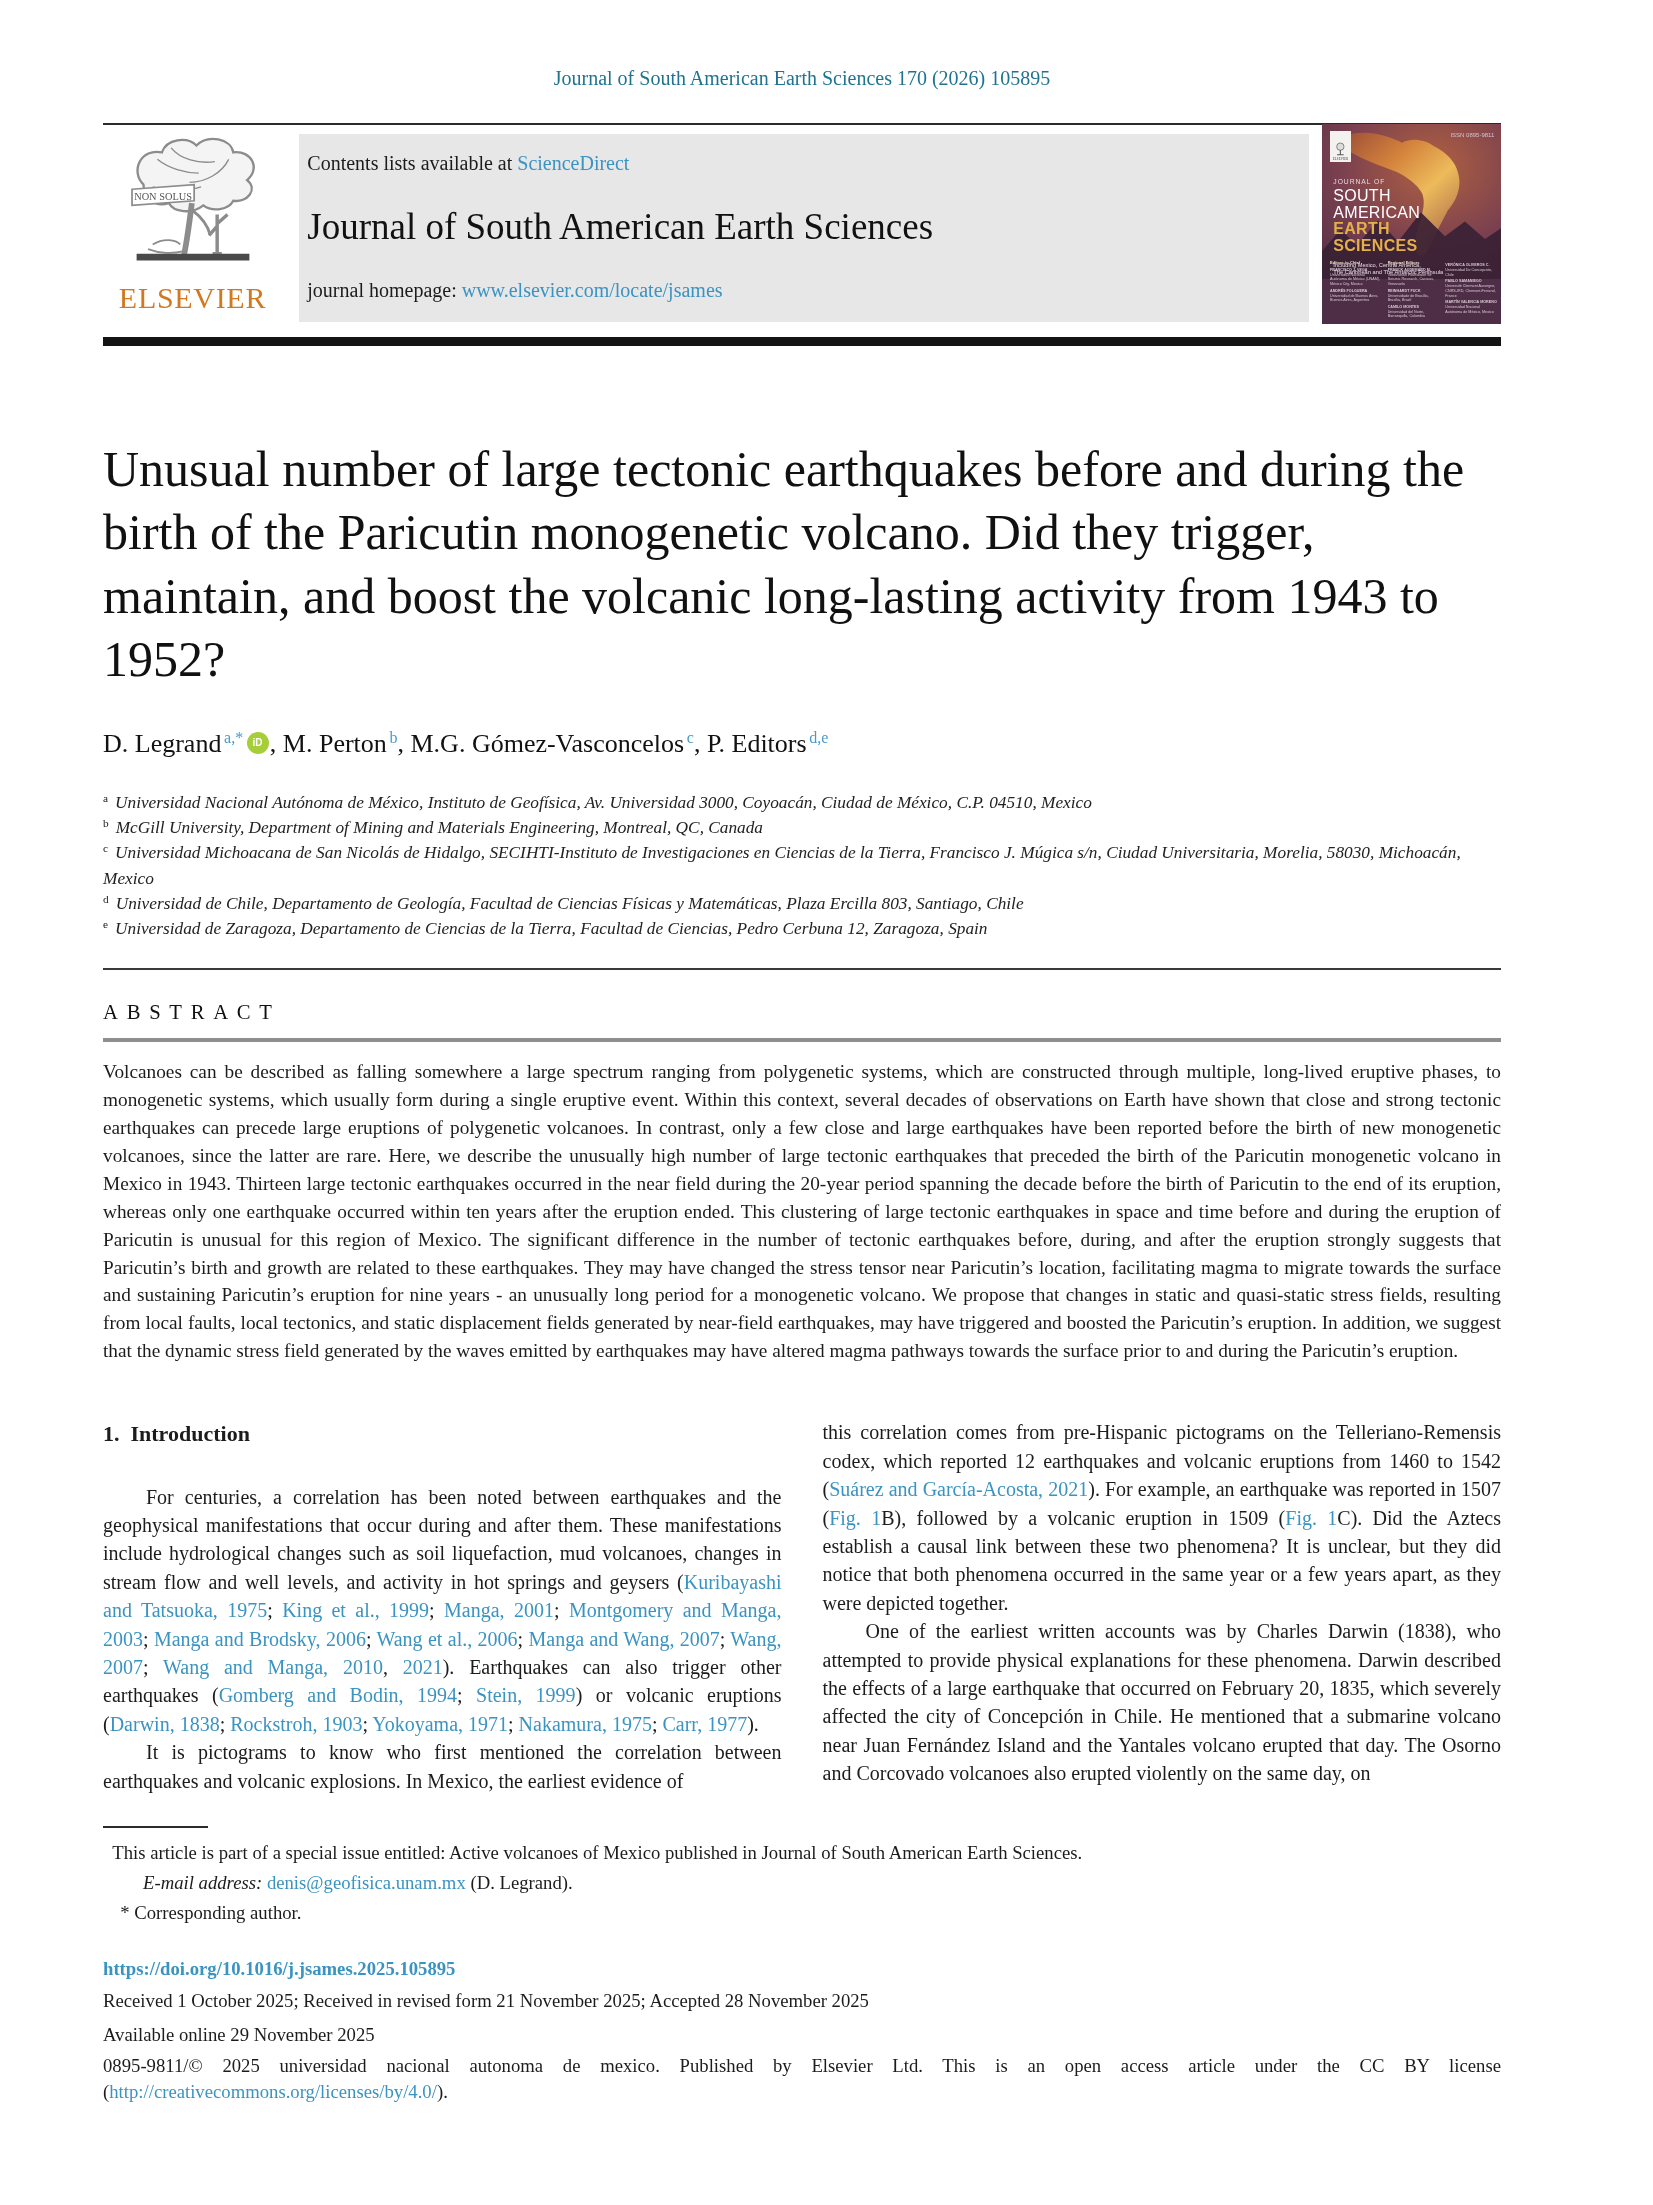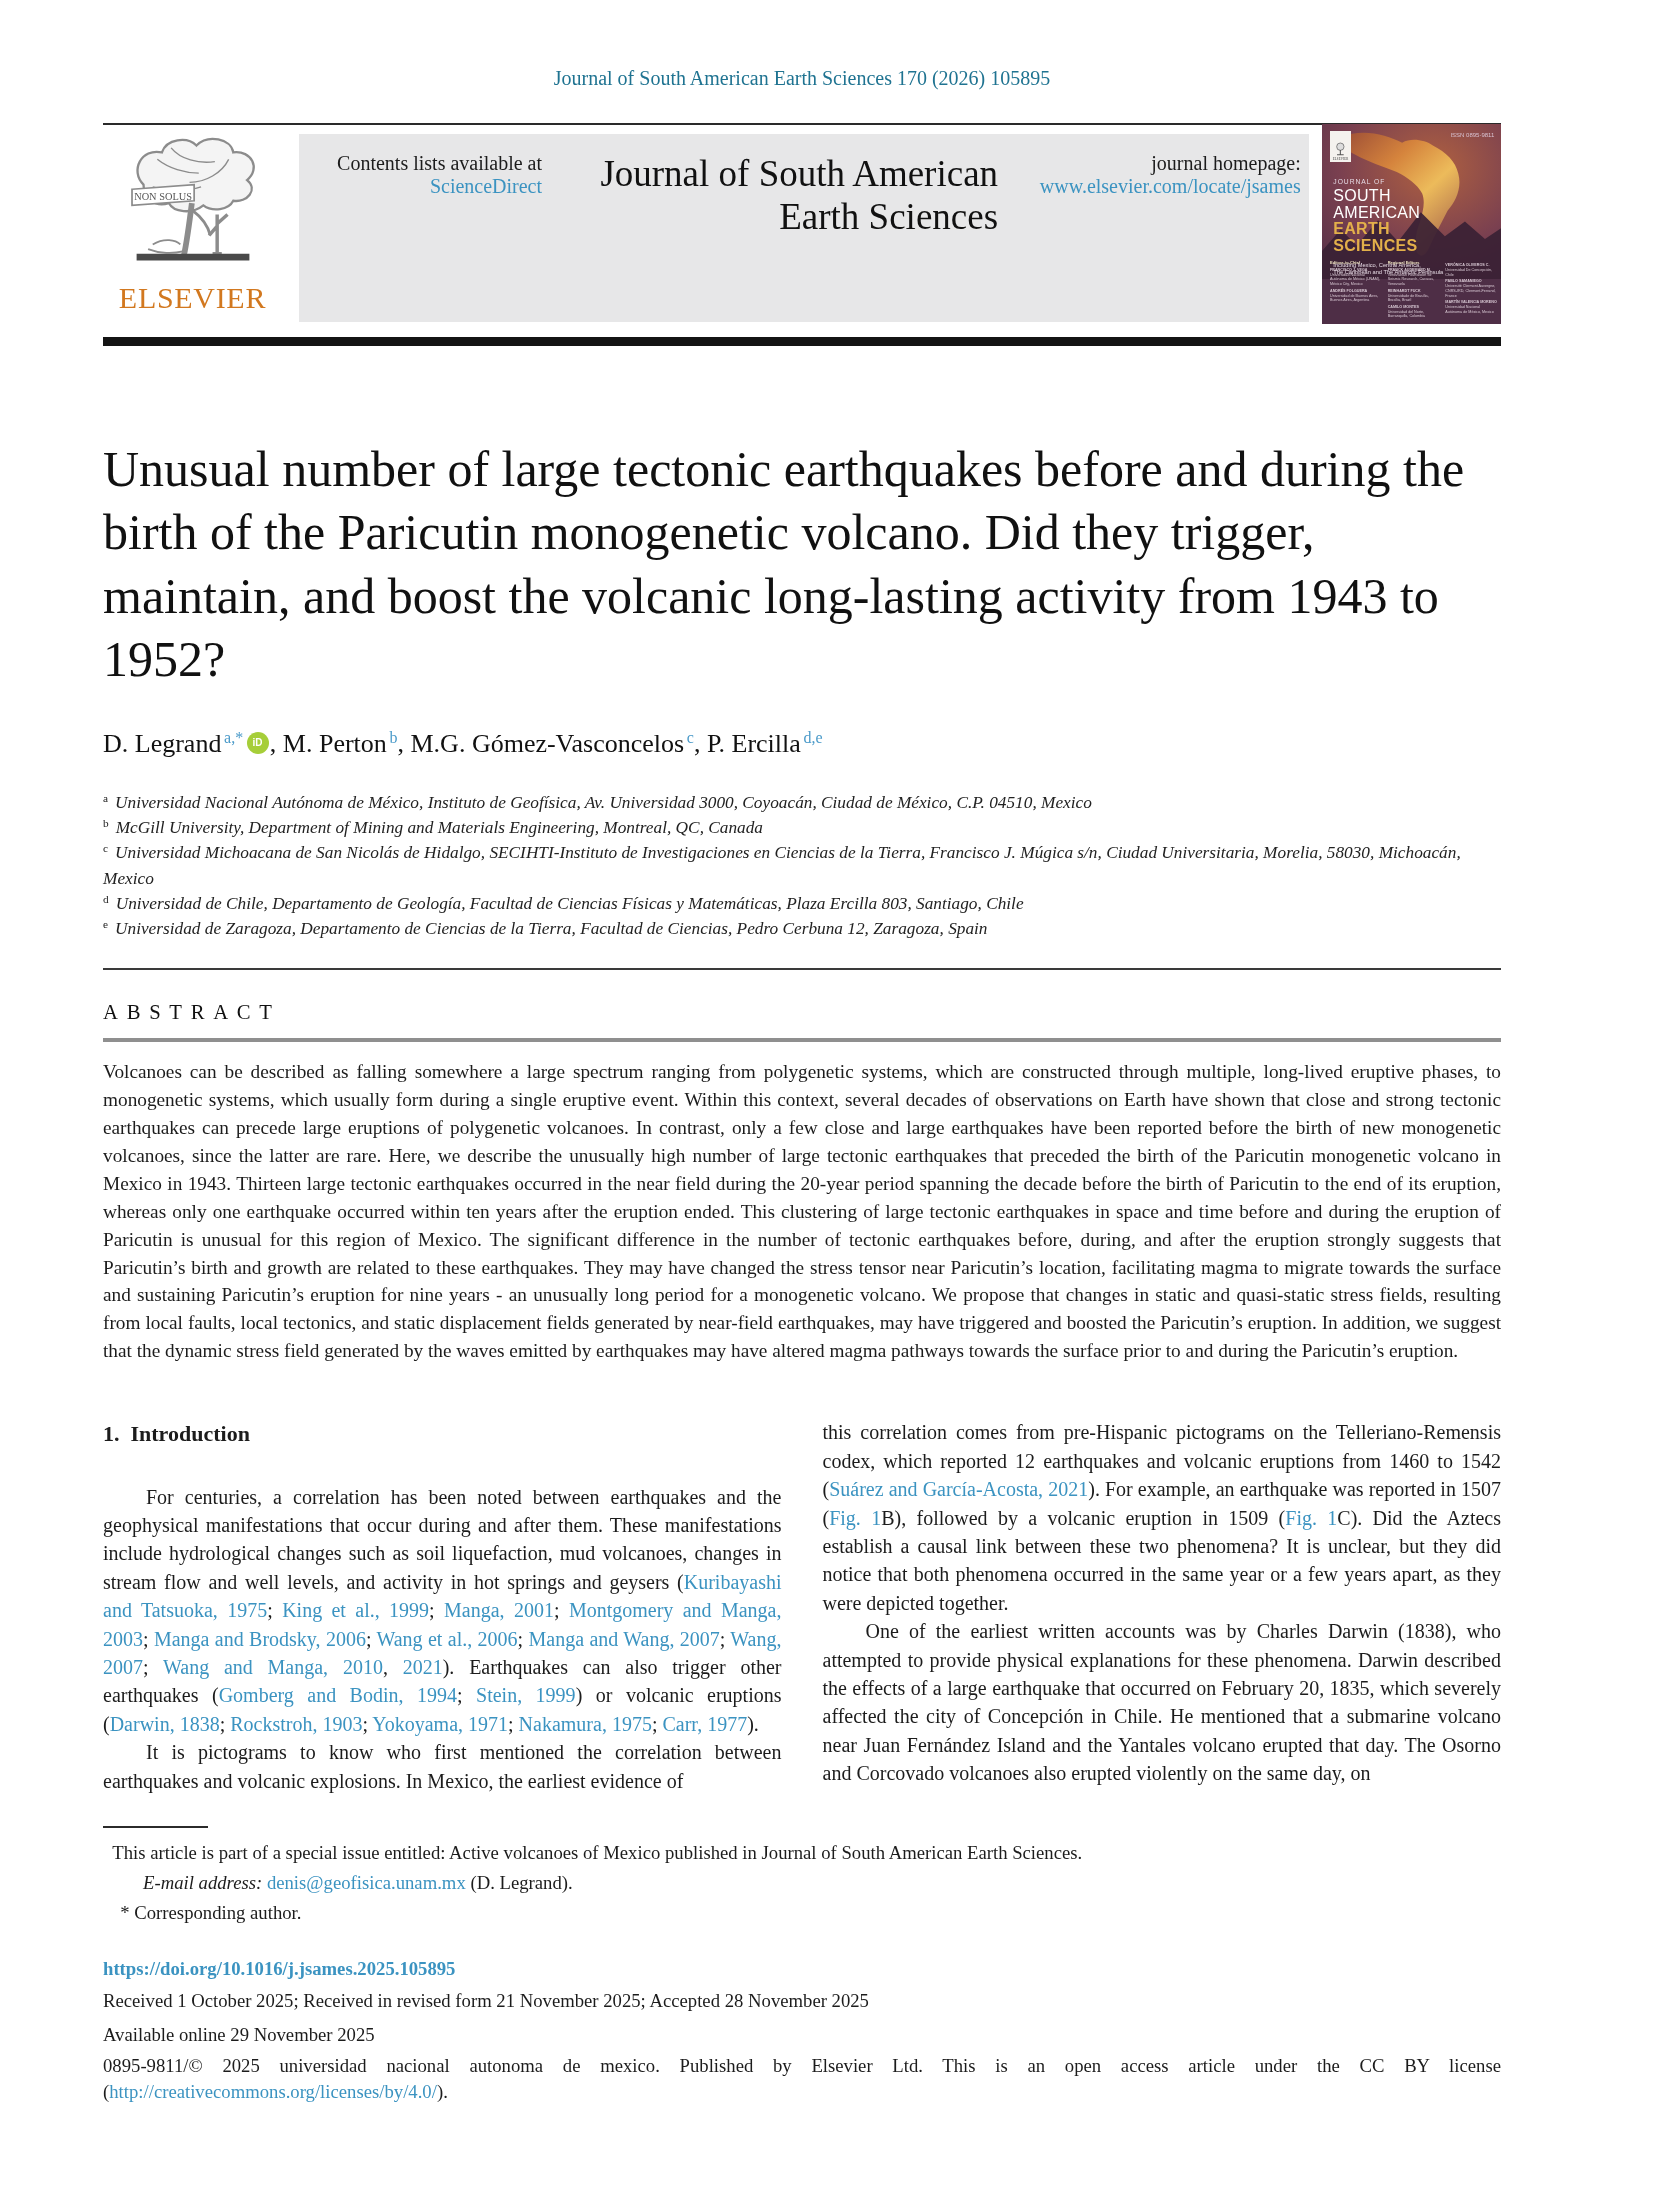--- a/index.html
+++ b/index.html
@@ -8,22 +8,22 @@
         font-family:"Liberation Serif",serif;color:#1c1c1c;}
   .link{color:#3b93c1;cursor:pointer;}
   .citation{padding-top:67px;text-align:center;font-size:20px;color:#1f7391;}
   .rule-top{margin-top:33px;border-top:2px solid #2a2a2a;}
 
   
   .header-row{display:flex;height:201px;align-items:stretch;}
   .logo-block{width:179px;flex-shrink:0;text-align:center;padding-top:9.3px;box-sizing:border-box;}
   .logo-block svg{display:block;margin:0 auto;}
   .elsevier-word{font-size:30px;color:#d2781f;letter-spacing:0.7px;margin-top:1.3px;}
-  .banner{flex:1;background:#e7e7e8;margin:9.3px 13.3px 4px 17.3px;text-align:right;
-          display:flex;flex-direction:row;justify-content:space-between;
+  .banner{flex:1;background:#e7e7e8;margin:9.3px 13.3px 4px 17.3px;text-align:left;
+          display:flex;flex-direction:column;justify-content:space-between;
           padding:17.3px 8px 20px;box-sizing:border-box;}
   .banner-contents,.banner-homepage{font-size:20px;color:#1c1c1c;}
   .banner-title{font-size:37px;color:#111;}
   .cover{width:179px;height:200px;flex-shrink:0;position:relative;background:#4e2e46;
          overflow:hidden;margin-top:-0.7px;}
   .cover-issn{position:absolute;top:8px;right:6.7px;font-size:6px;color:#d8c3d2;
               font-family:"Liberation Sans",sans-serif;}
   .cover-mark{position:absolute;top:6.7px;left:8px;width:21.3px;height:31px;background:#f4f2ee;
               display:flex;flex-direction:column;align-items:center;justify-content:flex-end;
               padding-bottom:1.3px;box-sizing:border-box;}
@@ -182,21 +182,21 @@
             <div>Universidad Nacional Autónoma de México, Mexico</div>
           </div>
       </div>
     </div>
   </div>
 
   <div class="black-bar"></div>
 
   <h1 class="title">Unusual number of large tectonic earthquakes before and during the birth of the Paricutin monogenetic volcano. Did they trigger, maintain, and boost the volcanic long-lasting activity from 1943 to 1952?</h1>
 
-  <div class="authors"><span><span>D. Legrand</span><span class="auth-sup">a,*</span><span class="orcid">iD</span><span>, </span></span><span><span>M. Perton</span><span class="auth-sup">b</span><span>, </span></span><span><span>M.G. Gómez-Vasconcelos</span><span class="auth-sup">c</span><span>, </span></span><span><span>P. Ercilla</span><span class="auth-sup">d,e</span></span></div>
+  <div class="authors"><span><span>D. Legrand</span><span class="auth-sup">a,*</span><span class="orcid">iD</span><span>, </span></span><span><span>M. Perton</span><span class="auth-sup">b</span><span>, </span></span><span><span>M.G. Gómez-Vasconcelos</span><span class="auth-sup">c</span><span>, </span></span><span><span>P. Editors</span><span class="auth-sup">d,e</span></span></div>
 
   <div class="affils">
       <div><span class="affil-sup">a</span> Universidad Nacional Autónoma de México, Instituto de Geofísica, Av. Universidad 3000, Coyoacán, Ciudad de México, C.P. 04510, Mexico</div>
       <div><span class="affil-sup">b</span> McGill University, Department of Mining and Materials Engineering, Montreal, QC, Canada</div>
       <div><span class="affil-sup">c</span> Universidad Michoacana de San Nicolás de Hidalgo, SECIHTI-Instituto de Investigaciones en Ciencias de la Tierra, Francisco J. Múgica s/n, Ciudad Universitaria, Morelia, 58030, Michoacán, Mexico</div>
       <div><span class="affil-sup">d</span> Universidad de Chile, Departamento de Geología, Facultad de Ciencias Físicas y Matemáticas, Plaza Ercilla 803, Santiago, Chile</div>
       <div><span class="affil-sup">e</span> Universidad de Zaragoza, Departamento de Ciencias de la Tierra, Facultad de Ciencias, Pedro Cerbuna 12, Zaragoza, Spain</div>
     </div>
 
   <div class="rule-mid"></div>

